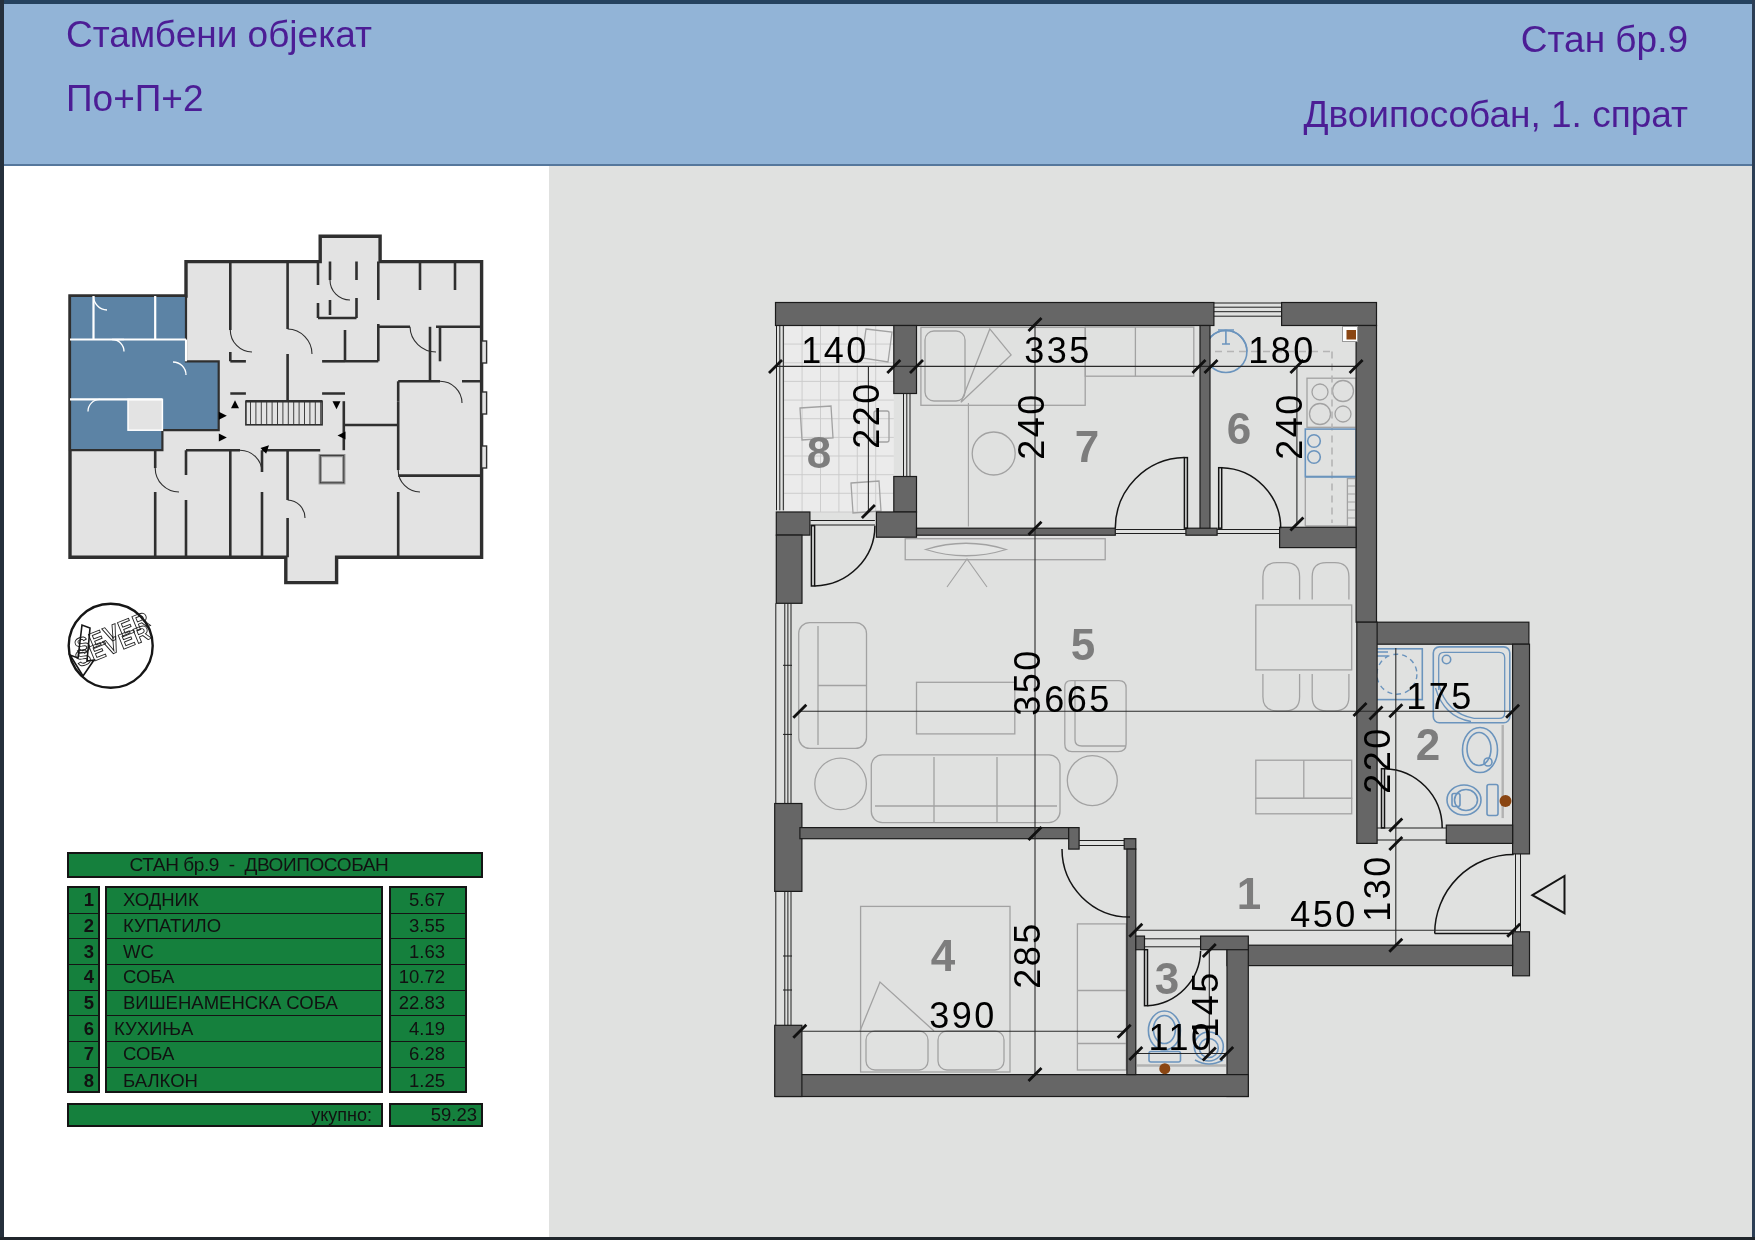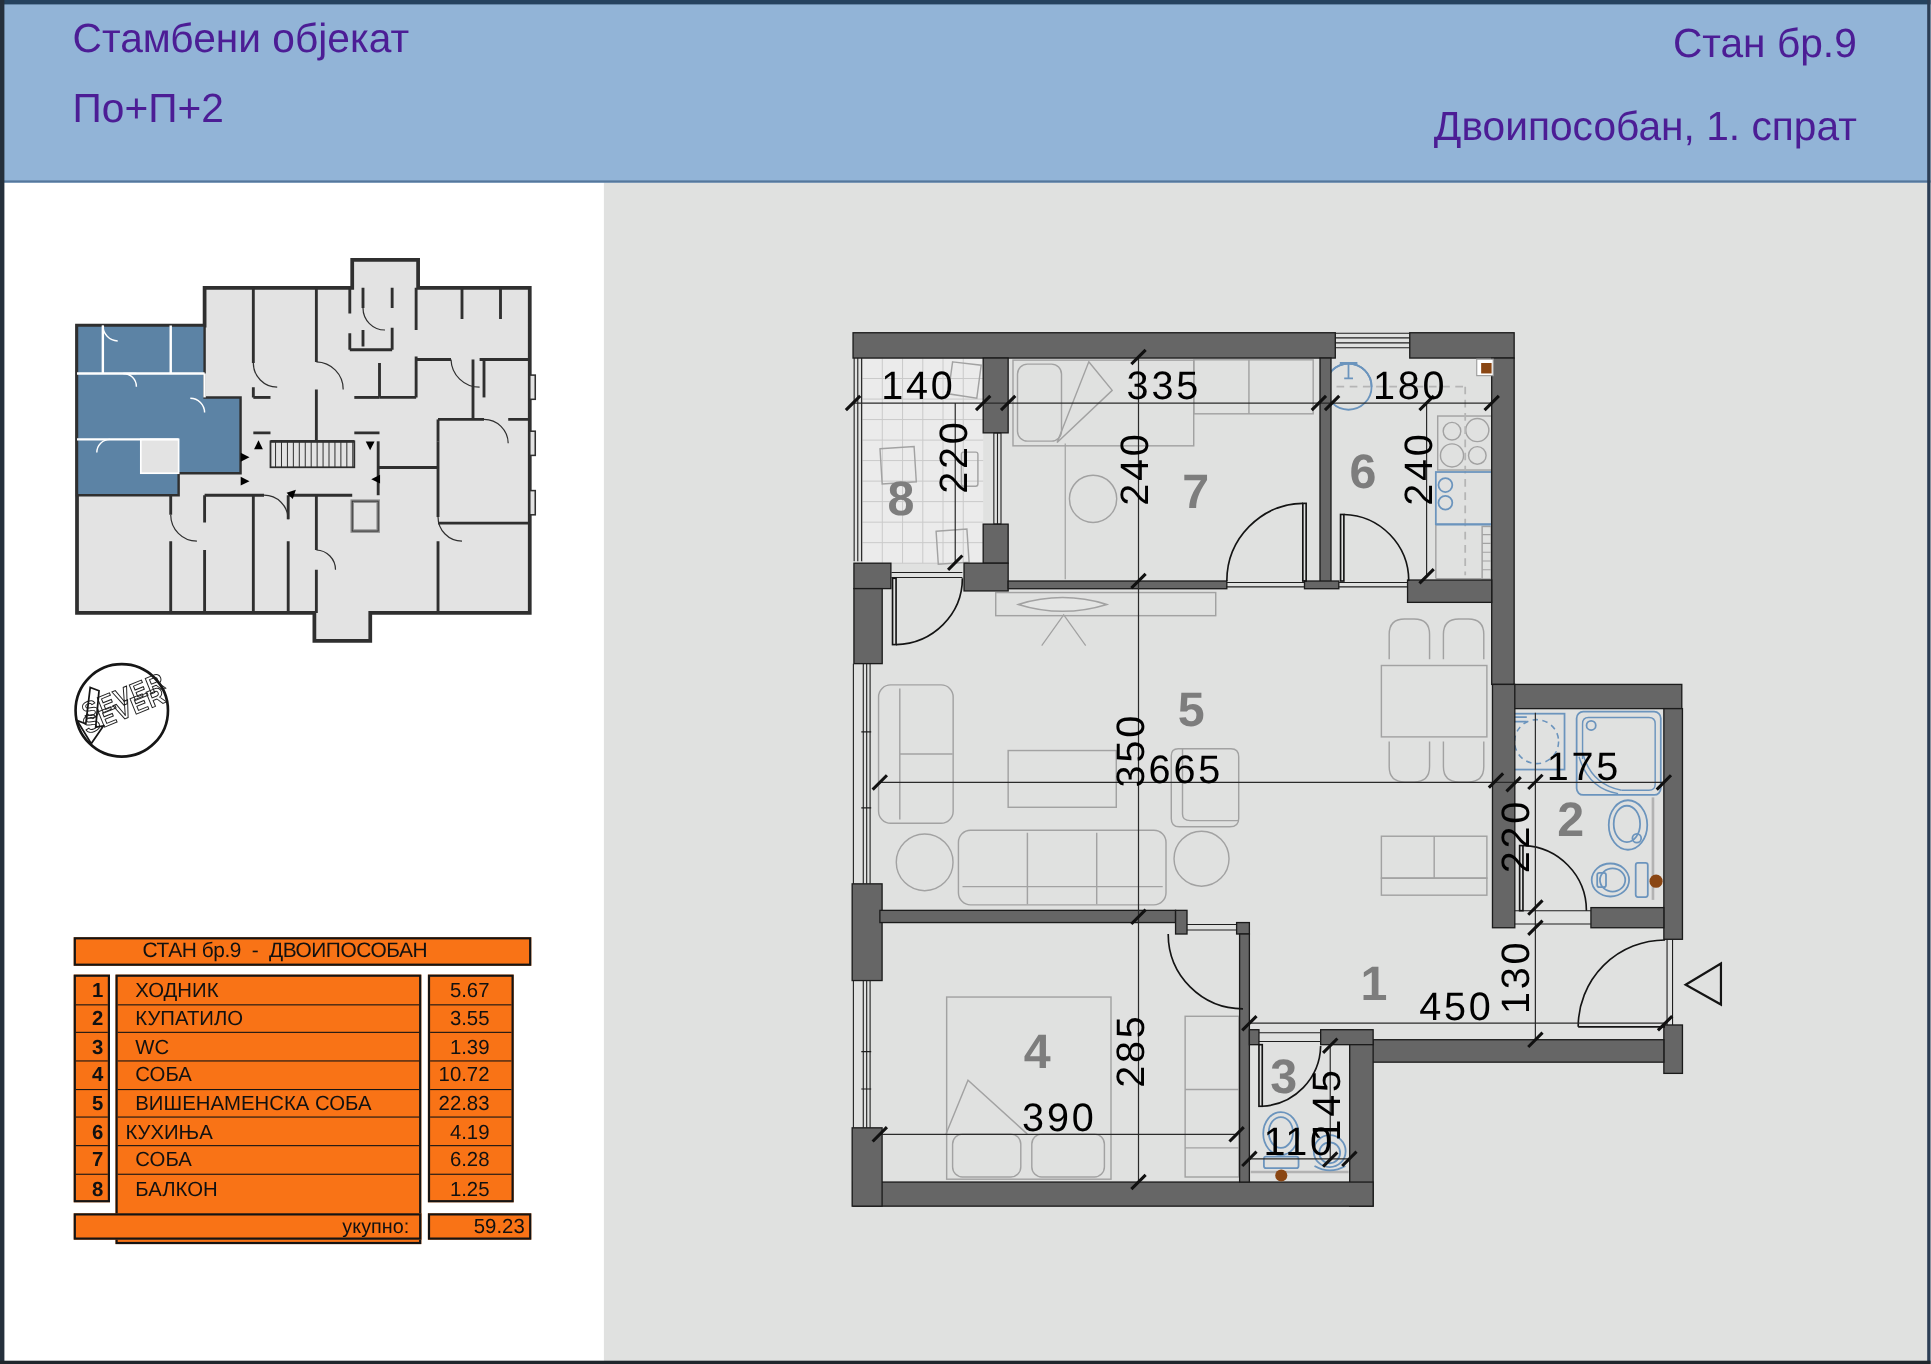--- a/index.html
+++ b/index.html
@@ -5,21 +5,21 @@
 html,body{margin:0;padding:0}
 body{width:1755px;height:1240px;position:relative;font-family:"Liberation Sans",sans-serif;background:#ffffff;overflow:hidden}
 #grayarea{position:absolute;left:549px;top:165px;width:1206px;height:1075px;background:#e0e1e0}
 #banner{position:absolute;left:0;top:0;width:1755px;height:166px;background:#92b4d7;box-sizing:border-box}
 #btop{position:absolute;left:0;top:0;width:1755px;height:4px;background:#25425f}
 #bleft{position:absolute;left:0;top:0;width:4px;height:1240px;background:#25303c}
 #bright{position:absolute;right:0;top:0;width:3px;height:1240px;background:#2c3e55}
 #bbot{position:absolute;left:0;bottom:0;width:1755px;height:3px;background:#20262c}
 #bband{position:absolute;left:0;top:164px;width:1755px;height:2px;background:#55779c}
 .bt{position:absolute;color:#4c1d95;font-size:37px;white-space:pre}
-.tbl{position:absolute;box-sizing:border-box;border:2px solid #141414;background:#f97316;color:#111}
+.tbl{position:absolute;box-sizing:border-box;border:2px solid #141414;background:#15803d;color:#111}
 .row{box-sizing:border-box;border-bottom:1.7px solid #141414;height:25.7px;font-size:18.5px;display:flex;align-items:center}
 .row:last-child{border-bottom:none}
 </style>
 </head>
 <body>
 <div id="grayarea"></div>
 <div id="banner"></div>
 <div id="btop"></div>
 <div id="bband"></div>
 <div class="bt" style="left:66px;top:14px">Стамбени објекат</div>
@@ -32,34 +32,34 @@
 <div class="tbl" style="left:67px;top:886px;width:33px;height:207px">
 <div class="row" style="justify-content:flex-end;padding-right:4px;font-weight:bold">1</div>
 <div class="row" style="justify-content:flex-end;padding-right:4px;font-weight:bold">2</div>
 <div class="row" style="justify-content:flex-end;padding-right:4px;font-weight:bold">3</div>
 <div class="row" style="justify-content:flex-end;padding-right:4px;font-weight:bold">4</div>
 <div class="row" style="justify-content:flex-end;padding-right:4px;font-weight:bold">5</div>
 <div class="row" style="justify-content:flex-end;padding-right:4px;font-weight:bold">6</div>
 <div class="row" style="justify-content:flex-end;padding-right:4px;font-weight:bold">7</div>
 <div class="row" style="justify-content:flex-end;padding-right:4px;font-weight:bold">8</div>
 </div>
-<div class="tbl" style="left:105px;top:886px;width:278px;height:245px">
+<div class="tbl" style="left:105px;top:886px;width:278px;height:207px">
 <div class="row" style="padding-left:16px">ХОДНИК</div>
 <div class="row" style="padding-left:16px">КУПАТИЛО</div>
 <div class="row" style="padding-left:16px">WC</div>
 <div class="row" style="padding-left:16px">СОБА</div>
 <div class="row" style="padding-left:16px">ВИШЕНАМЕНСКА СОБА</div>
 <div class="row" style="padding-left:7px">КУХИЊА</div>
 <div class="row" style="padding-left:16px">СОБА</div>
 <div class="row" style="padding-left:16px">БАЛКОН</div>
 </div>
 <div class="tbl" style="left:389px;top:886px;width:78px;height:207px">
 <div class="row" style="justify-content:flex-end;padding-right:20px">5.67</div>
 <div class="row" style="justify-content:flex-end;padding-right:20px">3.55</div>
-<div class="row" style="justify-content:flex-end;padding-right:20px">1.39</div>
+<div class="row" style="justify-content:flex-end;padding-right:20px">1.63</div>
 <div class="row" style="justify-content:flex-end;padding-right:20px">10.72</div>
 <div class="row" style="justify-content:flex-end;padding-right:20px">22.83</div>
 <div class="row" style="justify-content:flex-end;padding-right:20px">4.19</div>
 <div class="row" style="justify-content:flex-end;padding-right:20px">6.28</div>
 <div class="row" style="justify-content:flex-end;padding-right:20px">1.25</div>
 </div>
 <div class="tbl" style="left:67px;top:1103px;width:316px;height:24px;font-size:18px;display:flex;align-items:center;justify-content:flex-end;padding-right:9px">укупно:</div>
 <div class="tbl" style="left:389px;top:1103px;width:94px;height:24px;font-size:18.5px;display:flex;align-items:center;justify-content:flex-end;padding-right:4px">59.23</div>
 
 <svg id="ov" width="1755" height="1240" style="position:absolute;left:0;top:0" xmlns="http://www.w3.org/2000/svg">

